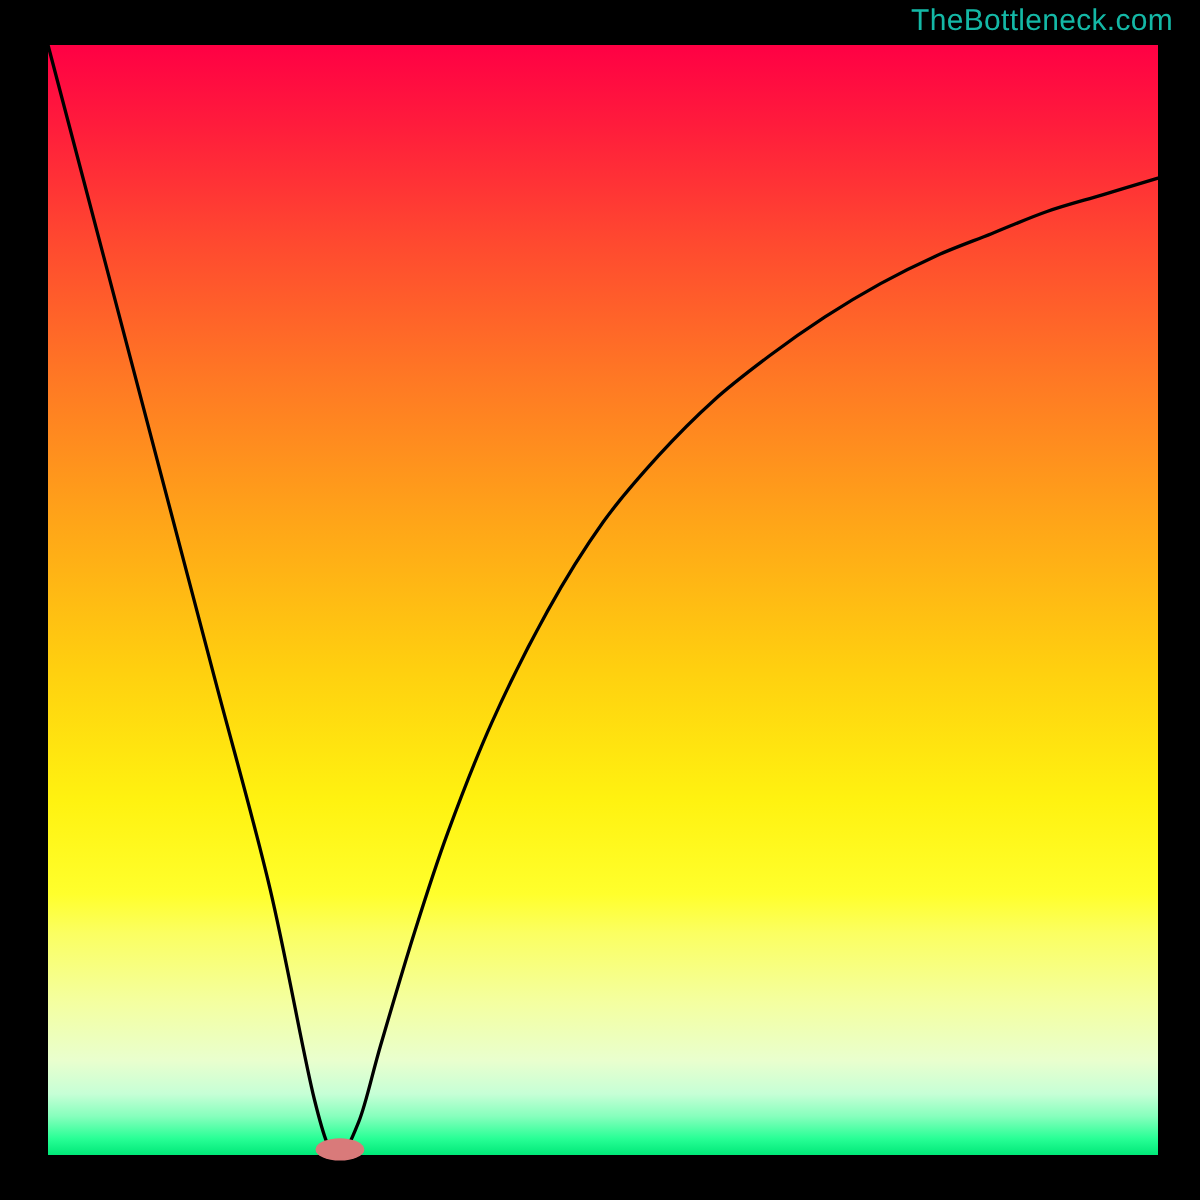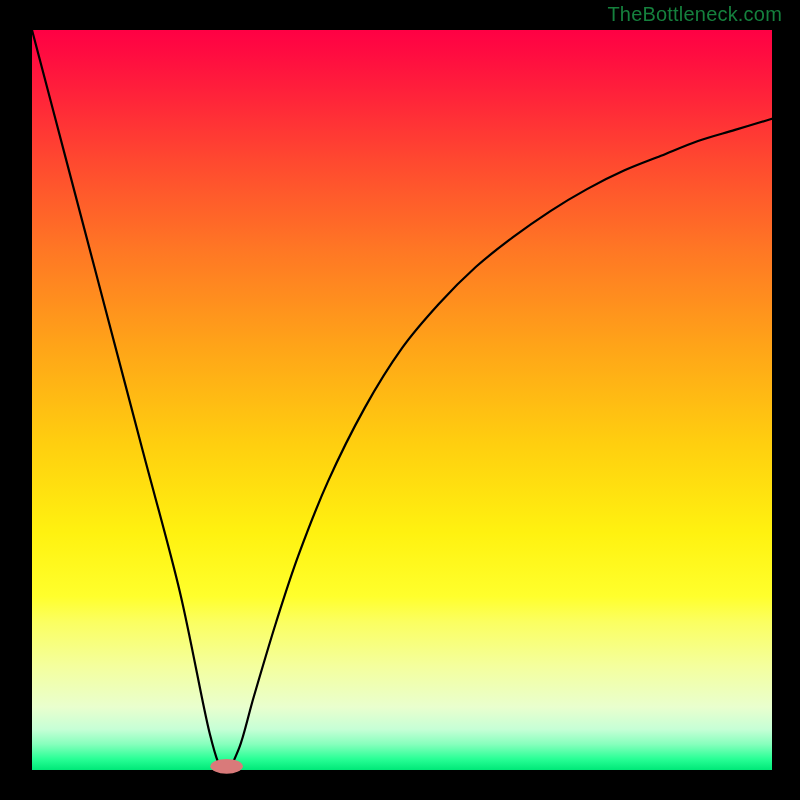--- a/index.html
+++ b/index.html
@@ -15,21 +15,21 @@
     width: 800px;
     height: 800px;
     background: #000;
   }
   .watermark {
     position: absolute;
     top: 3px;
     right: 18px;
     font-family: Arial, Helvetica, sans-serif;
     font-size: 20px;
-    color: #15803d;
+    color: #14b8a6;
     letter-spacing: 0.2px;
   }
   svg {
     display: block;
   }
 </style>
 </head>
 <body>
 
 <div class="frame">

